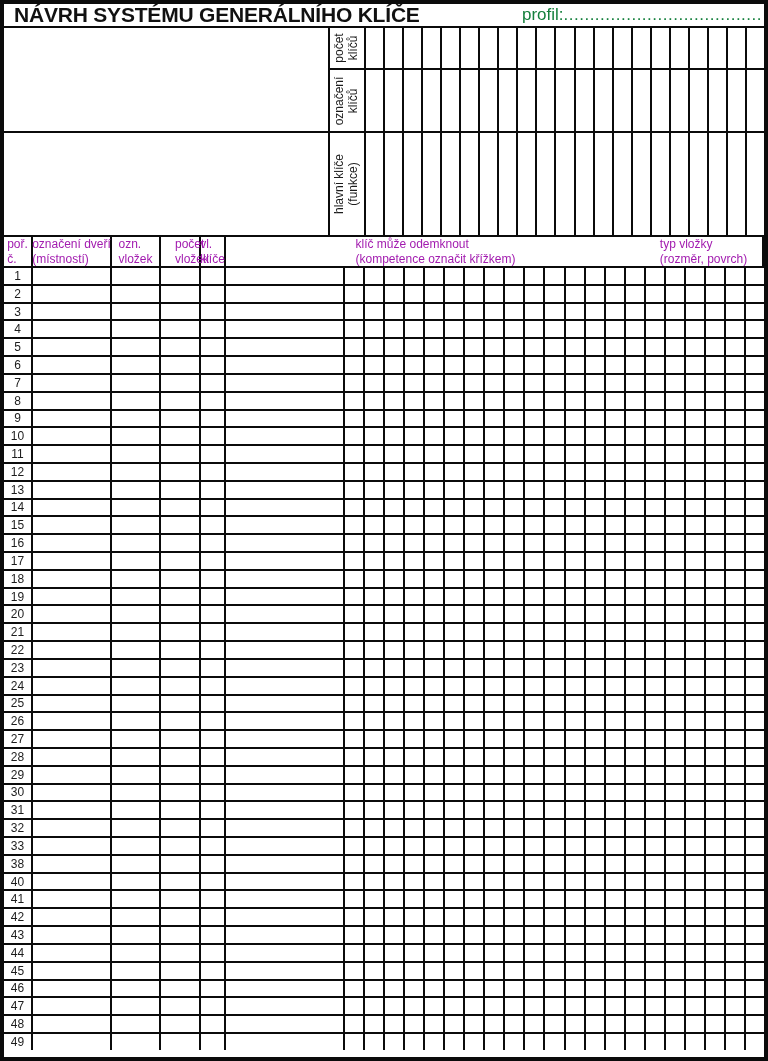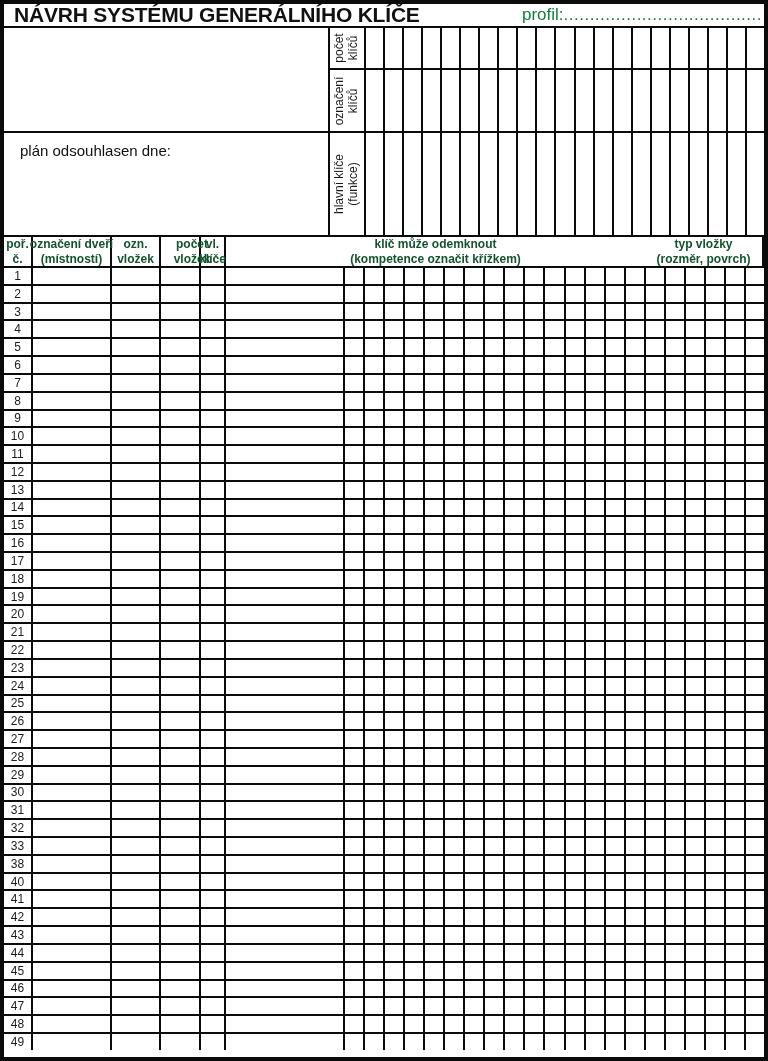--- a/index.html
+++ b/index.html
@@ -41,21 +41,21 @@
     font-size:12px; line-height:1.15; text-align:center; white-space:pre; color:#1c1c1c;
   }
   .strip{ flex:1; display:flex; }
   .kcell{ flex:1; border-right:2px solid #0b0b0b; }
   .strip .kcell:last-child, .brow .kcell:last-child{ border-right:none; }
 
   
   .thead{ height:33px; border-top:2px solid #0b0b0b; border-bottom:2px solid #0b0b0b; display:flex; }
   .hc{
     border-right:2px solid #0b0b0b; display:flex; align-items:center; justify-content:center;
-    font-size:12px; line-height:1.25; text-align:center; white-space:pre; color:#14532d;font-weight:bold;
+    font-size:12px; line-height:1.25; text-align:left; white-space:pre; color:#a21caf;
   }
   .hc.wide{ flex:1; border-right:none; }
   .c1{ width:29px; } .c2{ width:79px; } .c3{ width:49px; }
   .c4{ width:40px;padding-left:24px; } .c5{ width:25px; } .c6{ width:119px; }
 
   
   .tbody{ height:782px; display:flex; flex-direction:column; }
   .brow{ flex:1; display:flex; border-bottom:2px solid #0b0b0b; }
   .brow:last-child{ border-bottom:none; }
   .bc{ border-right:2px solid #0b0b0b; }
@@ -74,21 +74,20 @@
     <div class="profil-wrap">
       <span>profil:</span>
         <span class="profil-dots">......................................</span>
     </div>
   </div>
 
   <div class="upper">
     <div class="upper-left">
       <div class="blank-area"></div>
       <div class="customer-area">
-        <div class="plan-label">plán odsouhlasen dne:</div>
       </div>
     </div>
     <div class="upper-right">
       <div class="upper-row r1">
         <div class="vlabel">
           <div class="vtext">počet
 klíčů</div>
         </div>
         <div class="strip">
             <div class="kcell"></div>

